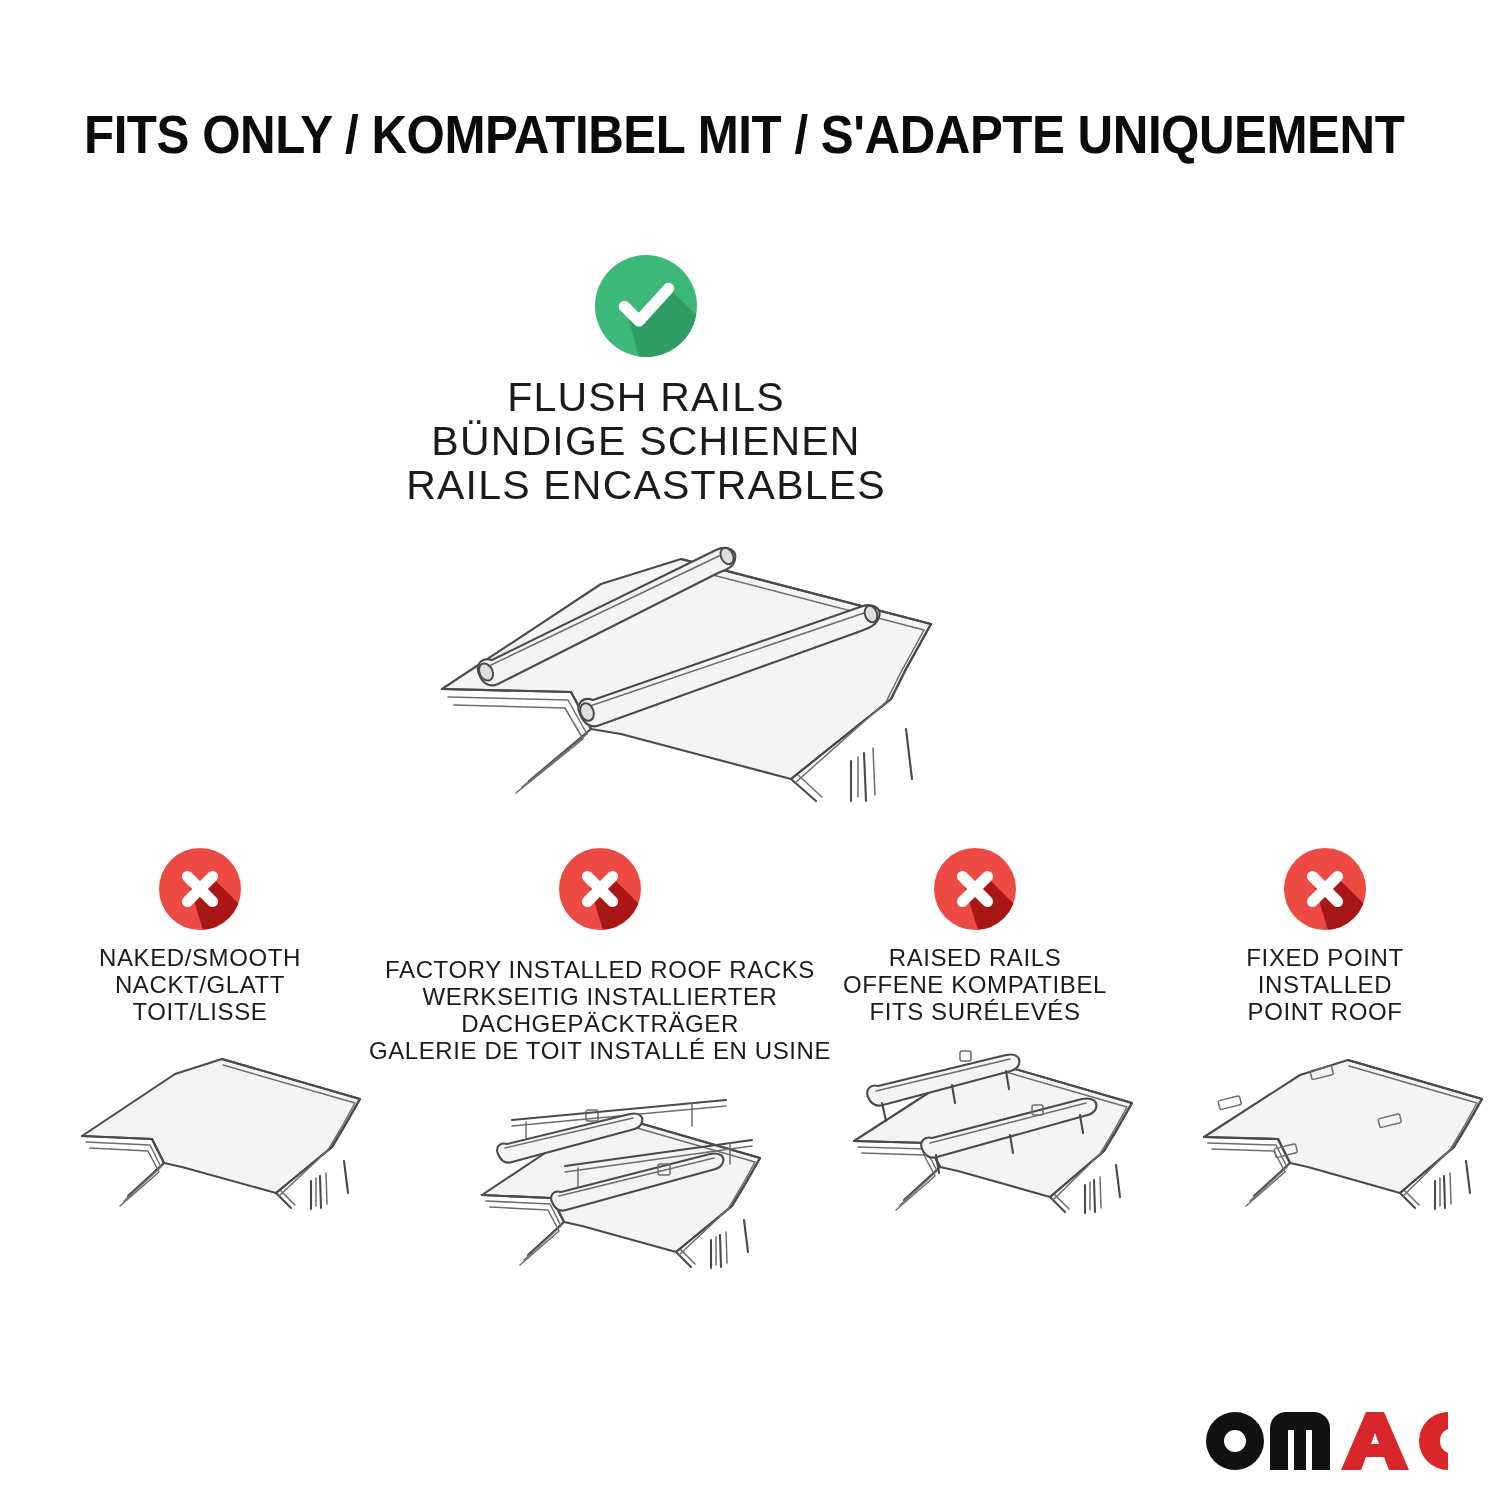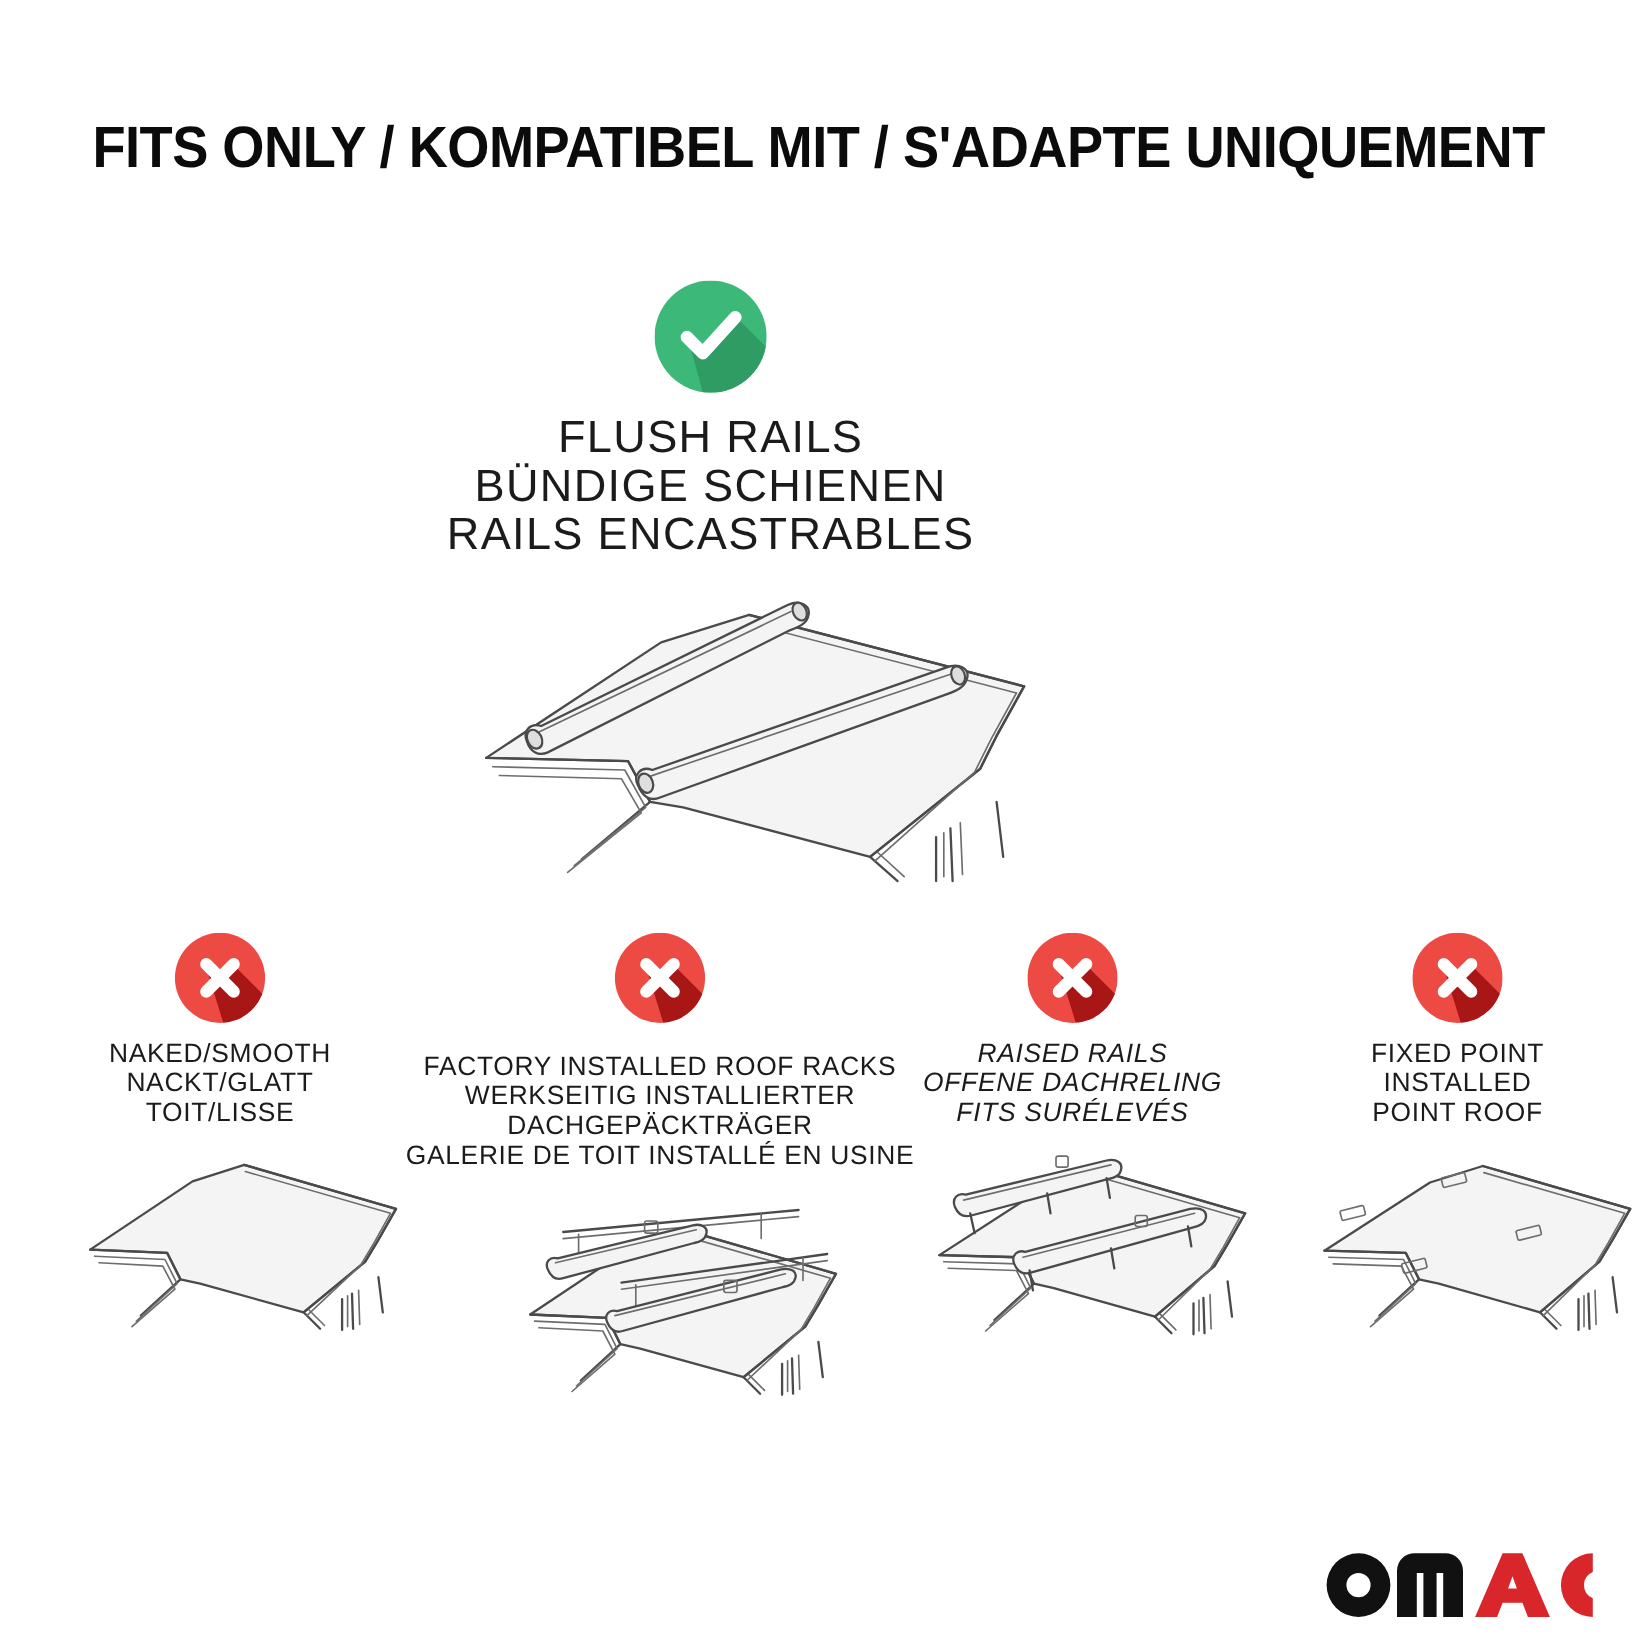--- a/index.html
+++ b/index.html
@@ -72,21 +72,21 @@
     display: flex;
     align-items: flex-start;
   }
   .option-col {
     display: flex;
     flex-direction: column;
     align-items: center;
   }
   .col-naked   { width: 400px; }
   .col-factory { width: 400px; gap: 12px; }
-  .col-raised  { width: 350px; font-style: italic; }
+  .col-raised  { width: 350px; }
   .col-fixed   { width: 350px; }
 
   .x-badge {
     width: 82px;
     height: 82px;
     position: relative;
   }
   .option-label {
     margin-top: 14px;
     text-align: center;
@@ -275,21 +275,21 @@
           </defs>
         <circle cx="41" cy="41" r="41" fill="#ee4a44"></circle>
         <g clip-path="url(#clipX3)">
           <path d="M28 30 L41 43 L54 30 L82 58 L82 82 L44 82 Z" fill="#a81616"></path>
         </g>
         <path d="M28.5 28.5 L53.5 53.5 M53.5 28.5 L28.5 53.5" fill="none" stroke="#ffffff" stroke-width="11" stroke-linecap="round"></path>
       </svg>
     </div>
     <div class="option-label">
       <div>RAISED RAILS</div>
-      <div>OFFENE DACHRELING</div>
+      <div>OFFENE KOMPATIBEL</div>
       <div>FITS SURÉLEVÉS</div>
     </div>
     <div class="roof-art">
       <svg viewBox="0 0 330 215" width="330" height="215" aria-hidden="true">
         <path class="sketch-fill" d="M44 100 L140 38 L188 23 L322 62 L306 90 L294 110 L240 156 L148 130 L130 126 L118 102 Z" fill="#fbfbfb"></path>
         <path class="sketch" d="M44 100 L118 102 L130 126 L94 159"></path>
         <path class="sketch-thin" d="M48 106 L116 108 L127 130 L90 164"></path>
         <path class="sketch-thin" d="M52 112 L114 114 L125 135 L86 169"></path>
         <path class="sketch" d="M240 156 L255 171 M275 144 L275 172 M284 139 L285 171 M306 124 L310 156"></path>
         <path class="sketch-thin" d="M244 153 L259 168 M280 141 L280 169 M290 136 L291 167"></path>

